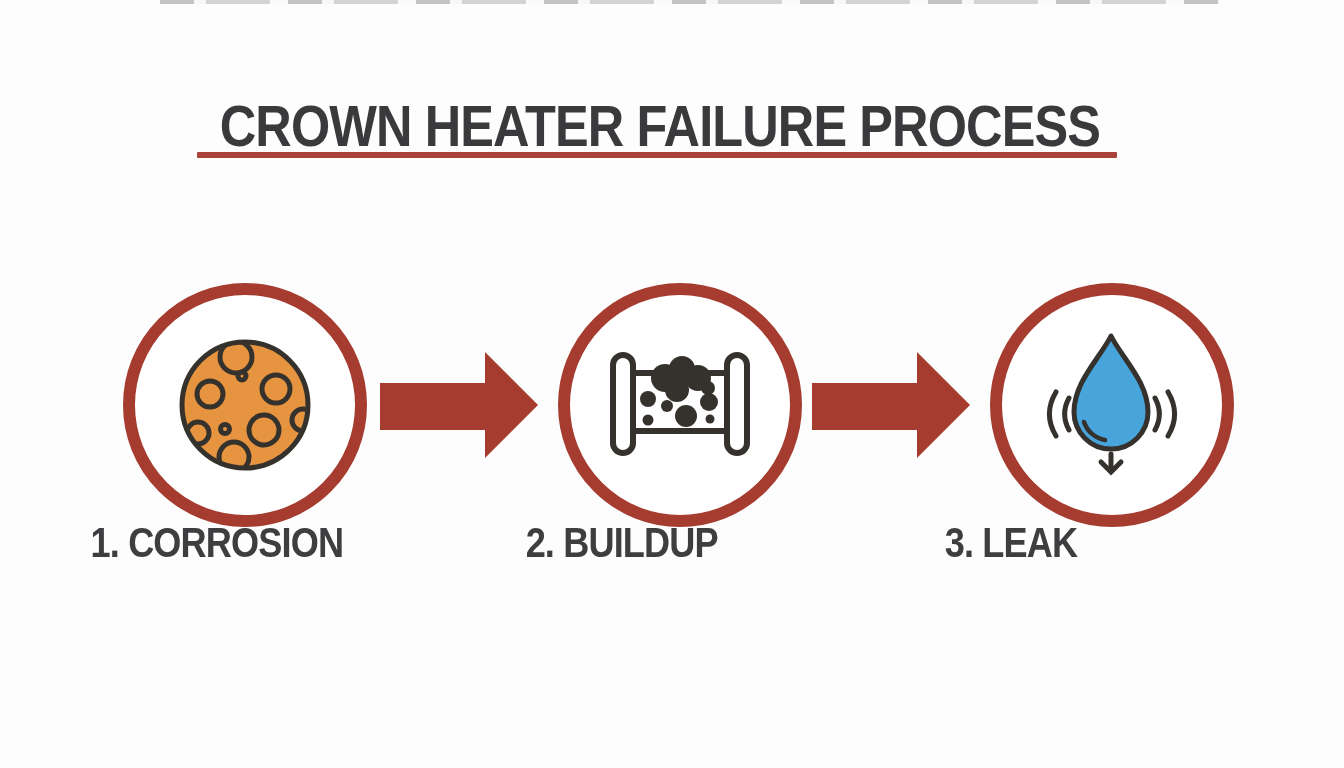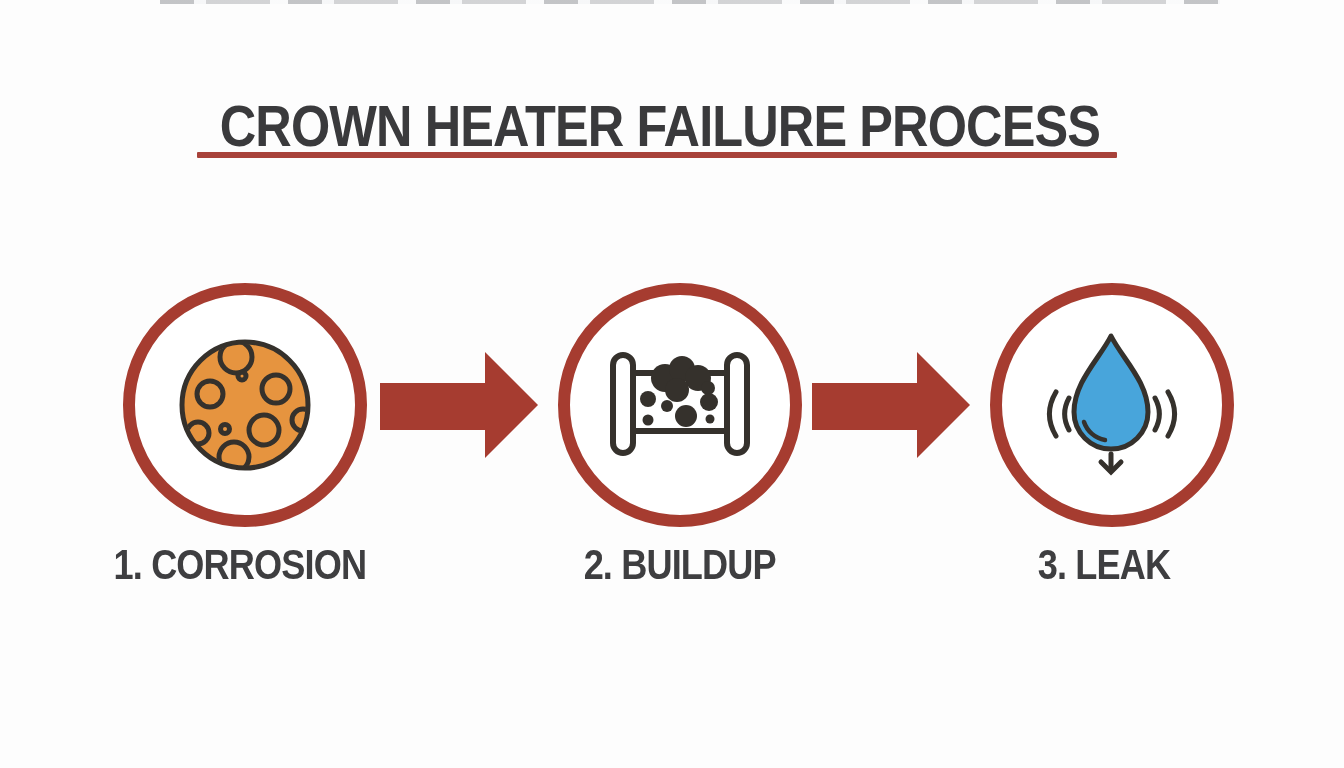--- a/index.html
+++ b/index.html
@@ -46,22 +46,22 @@
   }
   .circle-1 { left: 123px; }
   .circle-2 { left: 558px; }
   .circle-3 { left: 990px; }
 
   .flow-arrow { position: absolute; top: 352px; width: 158px; height: 106px; }
   .arrow-1 { left: 380px; }
   .arrow-2 { left: 812px; }
 
   .step-label {
-    position: absolute; top: 541px; width: 340px;
-    text-align: center; white-space: nowrap;
+    position: absolute; top: 519px; width: 340px;
+    white-space: nowrap;
   }
   .label-1 { left: 70px; }
   .label-2 { left: 510px; }
   .label-3 { left: 934px; }
   .step-label span {
     display: inline-block;
     font-size: 42px; font-weight: bold; letter-spacing: -1px;
     color: var(--label-color, #3e3e40);
     transform: scaleX(0.86); transform-origin: center;
   }

